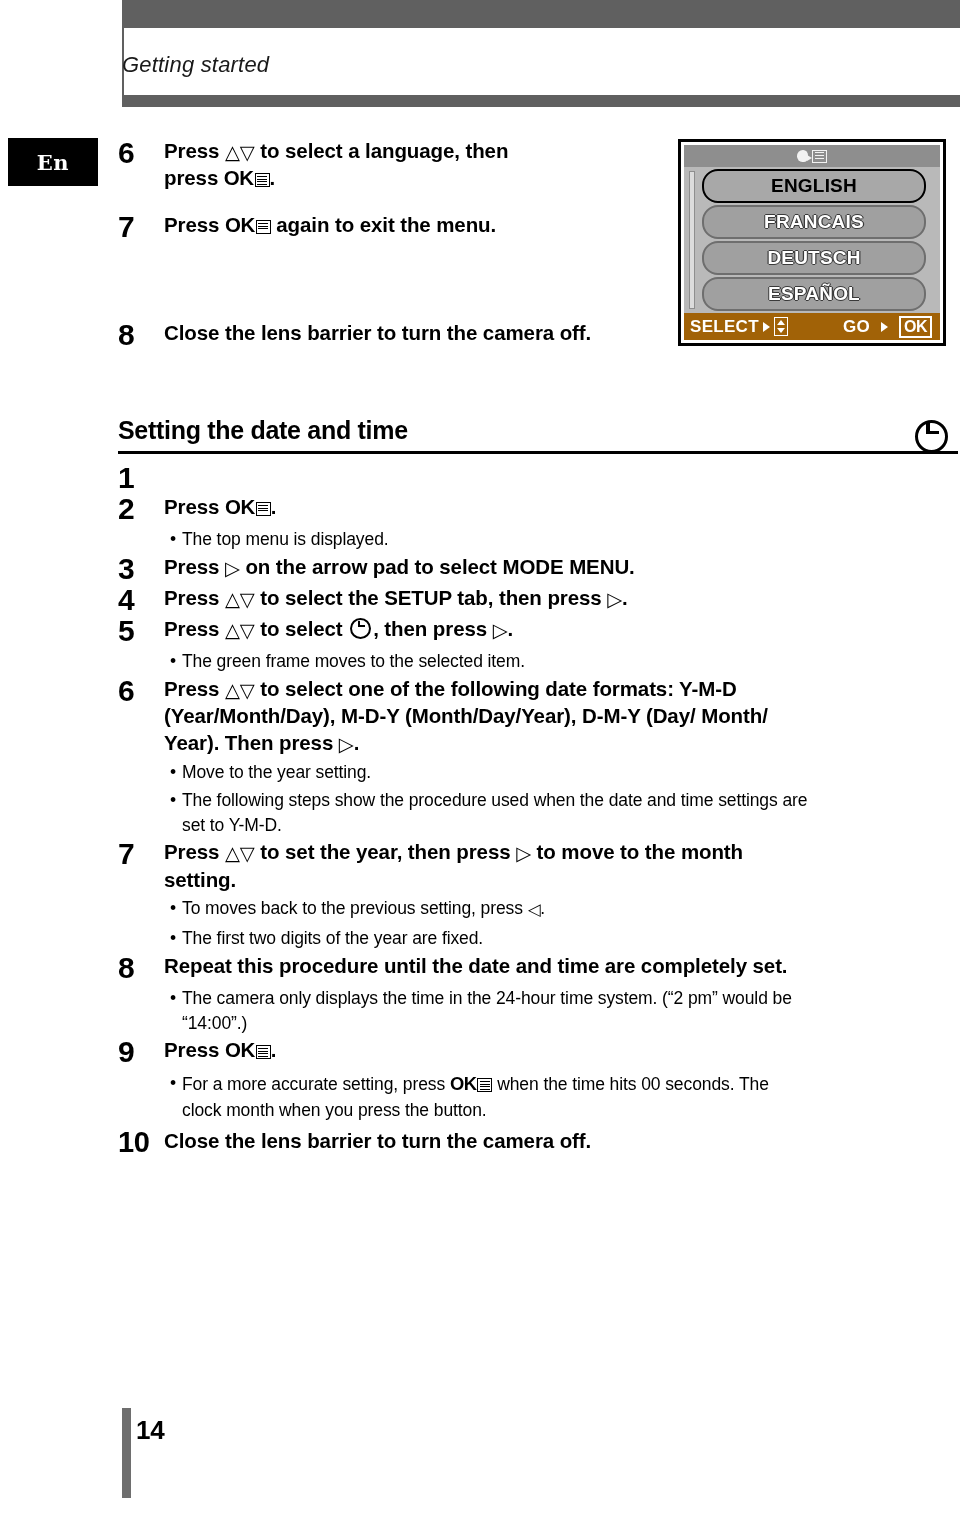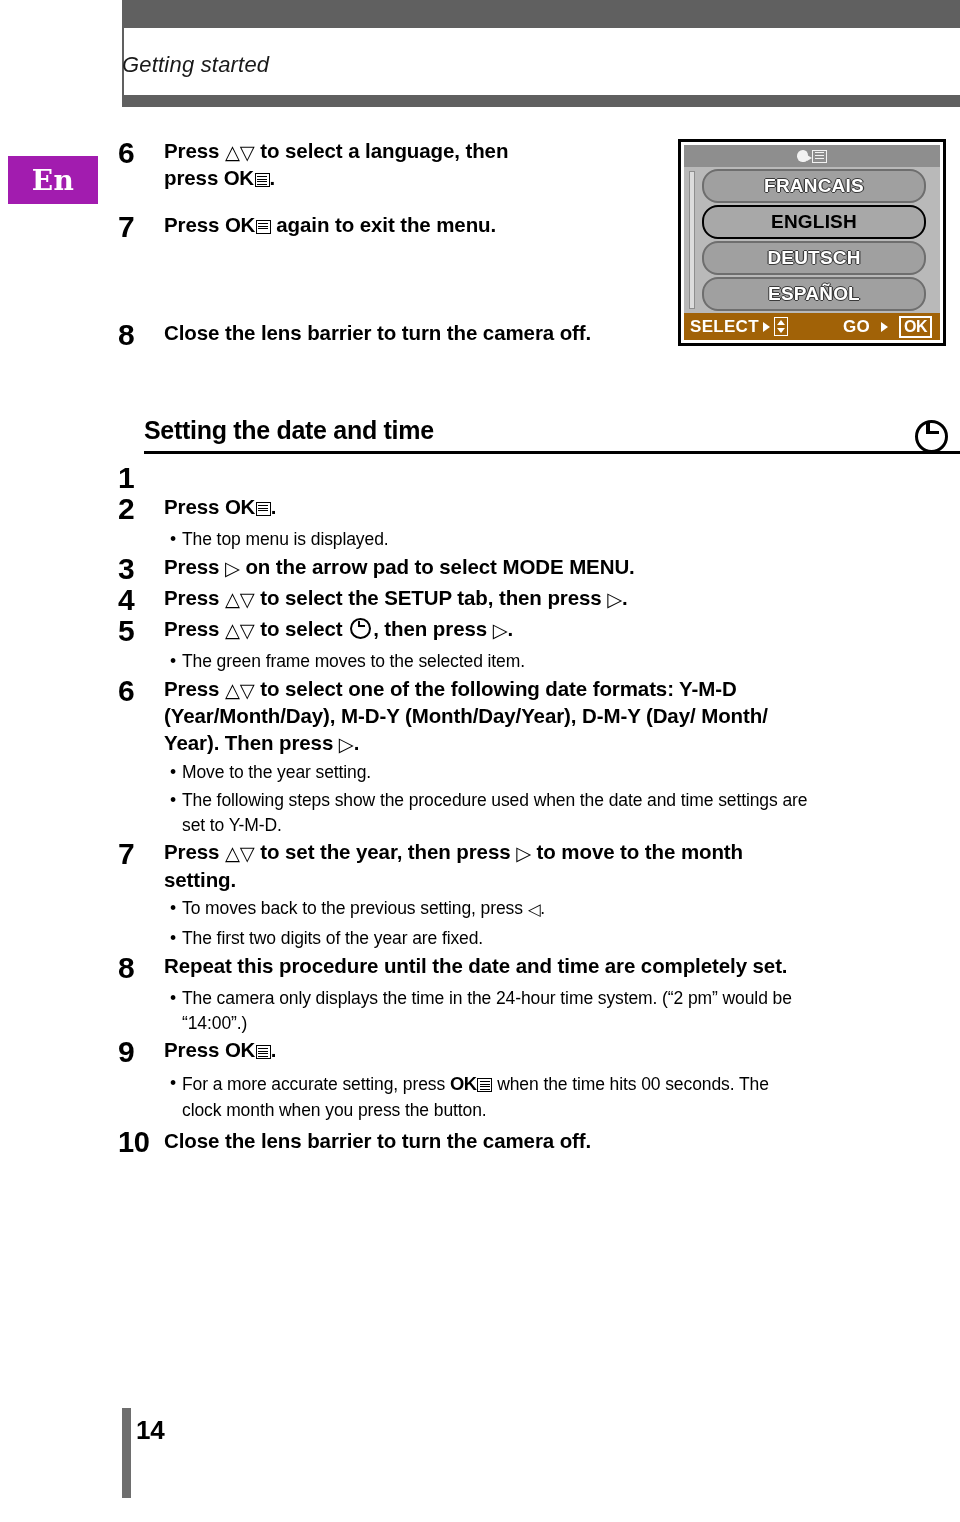--- a/index.html
+++ b/index.html
@@ -39,27 +39,27 @@
   }
   .hdr-band-bottom {
     position: absolute;
     left: 122px; top: 95px; width: 838px; height: 12px;
     background: #606060;
   }
 
   
   .lang-badge {
     position: absolute;
-    left: 8px; top: 156px;
+    left: 8px; top: 138px;
     width: 90px; height: 48px;
-    background: #a21caf;
+    background: #000000;
     color: #ffffff;
     font-family: "DejaVu Serif", serif;
     font-weight: bold;
-    font-size: 28px;
+    font-size: 21px;
     display: flex;
     align-items: center;
     justify-content: center;
     letter-spacing: 0.5px;
   }
 
   
   .content {
     position: absolute;
     left: 118px; top: 132px;
@@ -380,25 +380,25 @@
 </div>
 
 <div class="lcd">
   <div class="lcd-inner">
     <div class="lcd-topbar">
       <span class="icon-head"></span>
       <span class="icon-list"></span>
     </div>
     <div class="lcd-body">
       <div class="lcd-scroll"></div>
+      <div class="lang-pill sel">
+        <span>ENGLISH</span>
+      </div>
       <div class="lang-pill unsel">
         <span>FRANCAIS</span>
-      </div>
-      <div class="lang-pill sel">
-        <span>ENGLISH</span>
       </div>
       <div class="lang-pill unsel">
         <span>DEUTSCH</span>
       </div>
       <div class="lang-pill unsel">
         <span>ESPAÑOL</span>
       </div>
     </div>
     <div class="lcd-botbar">
       <span class="botbar-left">
@@ -433,21 +433,21 @@
     <div class="step-text">
       <span>Press </span><span class="okbtn">OK</span><span class="menuicon"></span><span> again to exit the menu.</span>
     </div>
   </div>
 
   <div class="step" style="margin-top:78px;">
     <div class="num">8</div>
     <div class="step-text">Close the lens barrier to turn the camera off.</div>
   </div>
 
-  <div class="section" style="margin-top:66px;margin-left:26px;">
+  <div class="section" style="margin-top:66px;">
     <div class="section-title">Setting the date and time</div>
     <div class="section-rule"></div>
     <div class="section-clock"></div>
   </div>
 
   <div class="step" style="margin-top:9px;">
     <div class="num">1</div>
   </div>
 
   <div class="step" style="margin-top:1px;">

